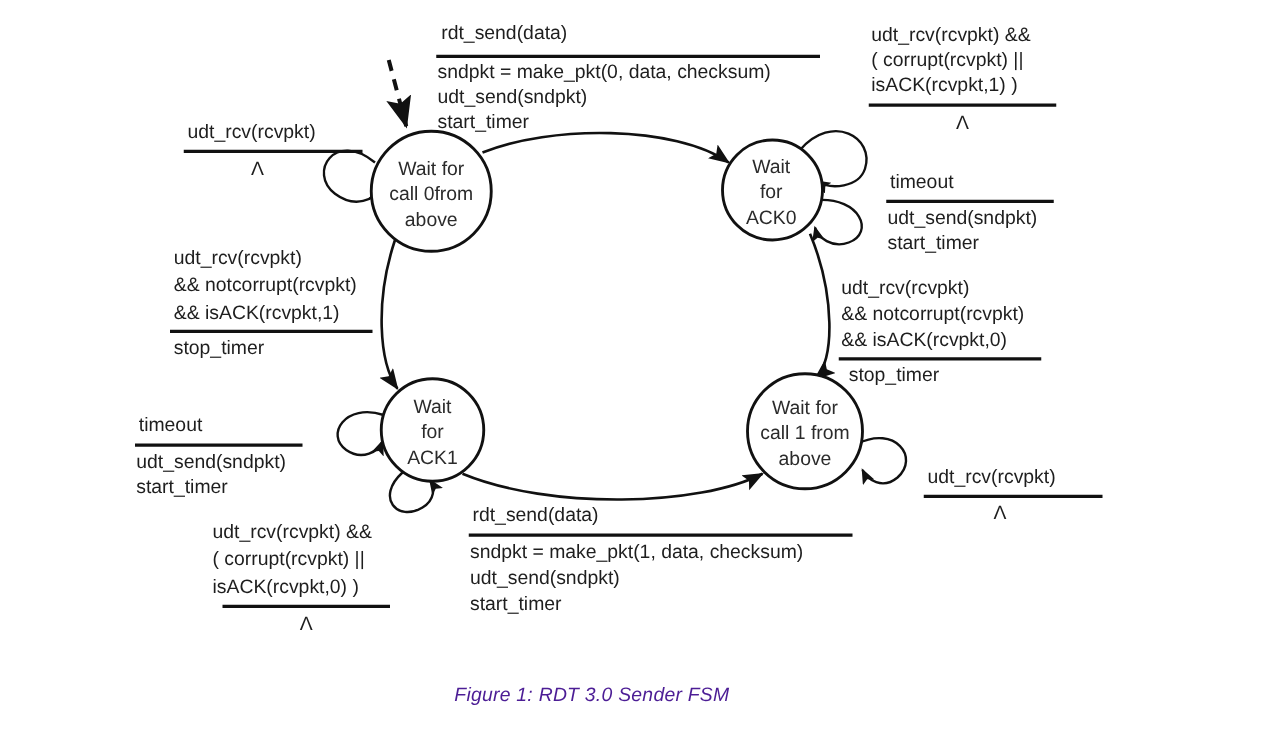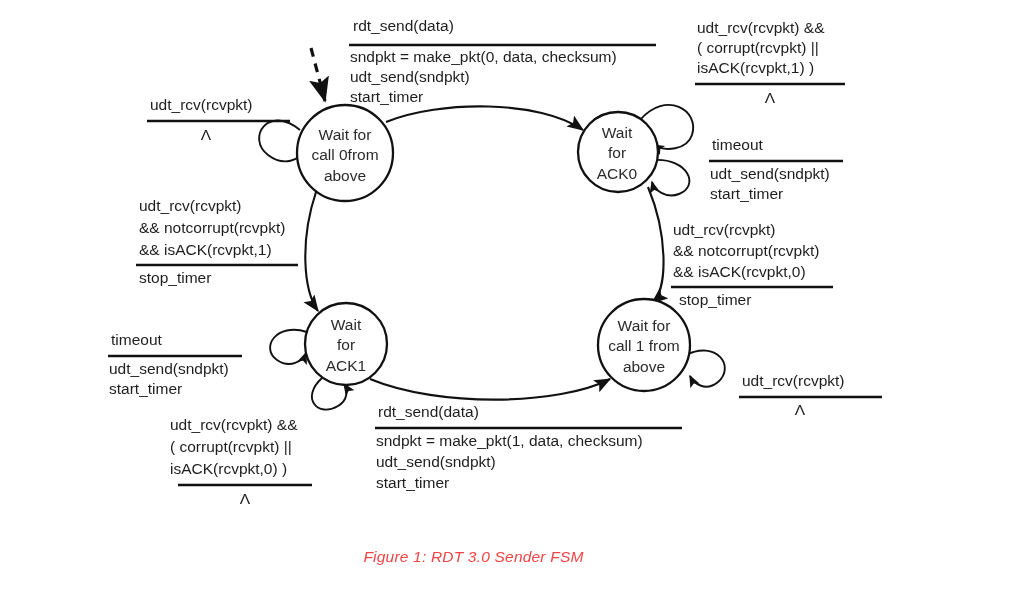--- a/index.html
+++ b/index.html
@@ -65,21 +65,21 @@
   }
   .caption {
     position: absolute;
     left: 0;
     top: 548px;
     width: 947px;
     text-align: center;
     font-family: "Liberation Sans", sans-serif;
     font-style: italic;
     font-size: 15.5px;
-    color: #ef4444;
+    color: #4c1d95;
     letter-spacing: 0.2px;
   }
 </style>
 </head>
 <body>
 
 <div id="figure-root">
 
   <svg class="fsm" viewBox="0 0 1019 589">
     <defs>

